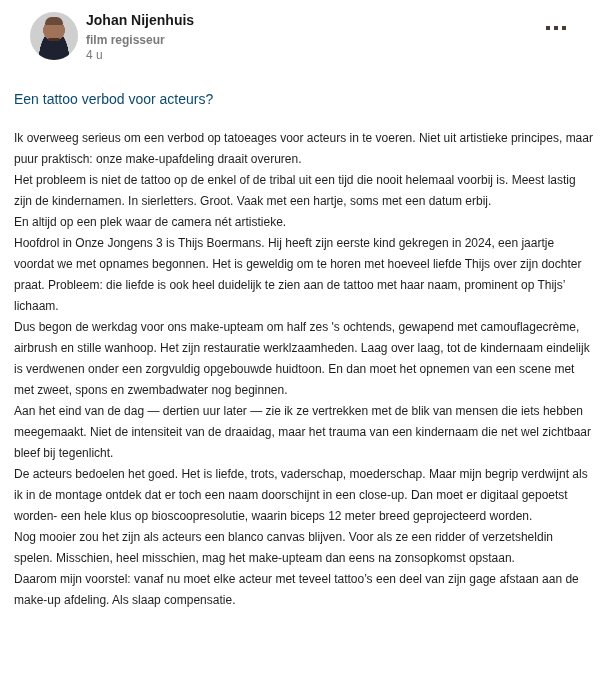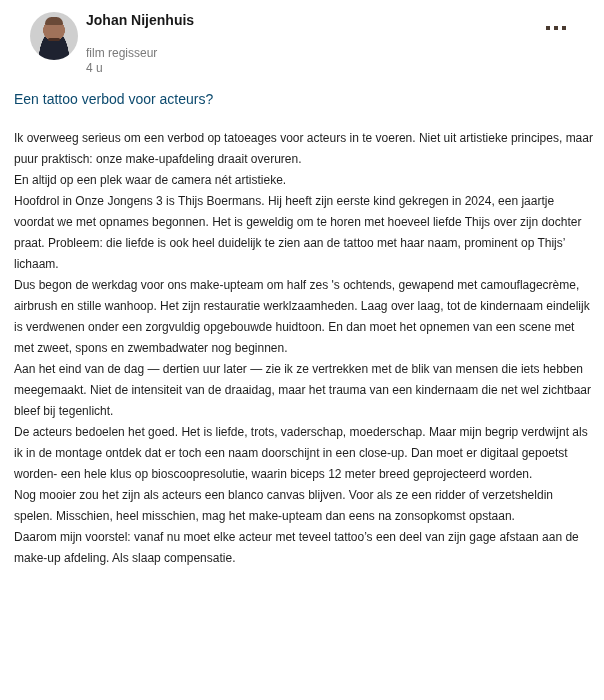--- a/index.html
+++ b/index.html
@@ -29,21 +29,21 @@
   }
   .author {
     position: absolute; left: 72px; top: 11px;
   }
   .author-name {
     font-size: 14px; font-weight: bold; color: #191919; line-height: 18px;
   }
   .author-role, .author-time {
     font-size: 12px; color: #7a7a7a; line-height: 15px;
   }
-  .author-role { margin-top: 17px; }
+  .author-role { margin-top: 4px; font-weight: bold; }
   .more-button {
     position: absolute; right: 24px; top: 26px;
     display: flex; gap: 4px; cursor: pointer;
   }
   .more-button span {
     width: 4px; height: 4px; background: #4a3a30; display: block;
   }
   .title {
     position: absolute; left: 14px; top: 89px;
     font-size: 14px; line-height: 21px; color: #0c4a6e;
@@ -72,20 +72,21 @@
       <span></span>
       <span></span>
       <span></span>
     </div>
   </div>
 
   <div class="title">Een tattoo verbod voor acteurs?</div>
 
   <div class="body">
     <p>Ik overweeg serieus om een verbod op tatoeages voor acteurs in te voeren. Niet uit artistieke principes, maar puur praktisch: onze make-upafdeling draait overuren.</p>
+    <p>Het probleem is niet de tattoo op de enkel of de tribal uit een tijd die nooit helemaal voorbij is. Meest lastig zijn de kindernamen. In sierletters. Groot. Vaak met een hartje, soms met een datum erbij.</p>
     <p>En altijd op een plek waar de camera nét artistieke.</p>
     <p>Hoofdrol in Onze Jongens 3 is Thijs Boermans. Hij heeft zijn eerste kind gekregen in 2024, een jaartje voordat we met opnames begonnen. Het is geweldig om te horen met hoeveel liefde Thijs over zijn dochter praat. Probleem: die liefde is ook heel duidelijk te zien aan de tattoo met haar naam, prominent op Thijs’ lichaam.</p>
     <p>Dus begon de werkdag voor ons make-upteam om half zes 's ochtends, gewapend met camouflagecrème, airbrush en stille wanhoop. Het zijn restauratie werklzaamheden. Laag over laag, tot de kindernaam eindelijk is verdwenen onder een zorgvuldig opgebouwde huidtoon. En dan moet het opnemen van een scene met met zweet, spons en zwembadwater nog beginnen.</p>
     <p>Aan het eind van de dag — dertien uur later — zie ik ze vertrekken met de blik van mensen die iets hebben meegemaakt. Niet de intensiteit van de draaidag, maar het trauma van een kindernaam die net wel zichtbaar bleef bij tegenlicht.</p>
     <p>De acteurs bedoelen het goed. Het is liefde, trots, vaderschap, moederschap. Maar mijn begrip verdwijnt als ik in de montage ontdek dat er toch een naam doorschijnt in een close-up. Dan moet er digitaal gepoetst worden- een hele klus op bioscoopresolutie, waarin biceps 12 meter breed geprojecteerd worden.</p>
     <p>Nog mooier zou het zijn als acteurs een blanco canvas blijven. Voor als ze een ridder of verzetsheldin spelen. Misschien, heel misschien, mag het make-upteam dan eens na zonsopkomst opstaan.</p>
     <p>Daarom mijn voorstel: vanaf nu moet elke acteur met teveel tattoo’s een deel van zijn gage afstaan aan de make-up afdeling. Als slaap compensatie.</p>
   </div>
 </div>
 

